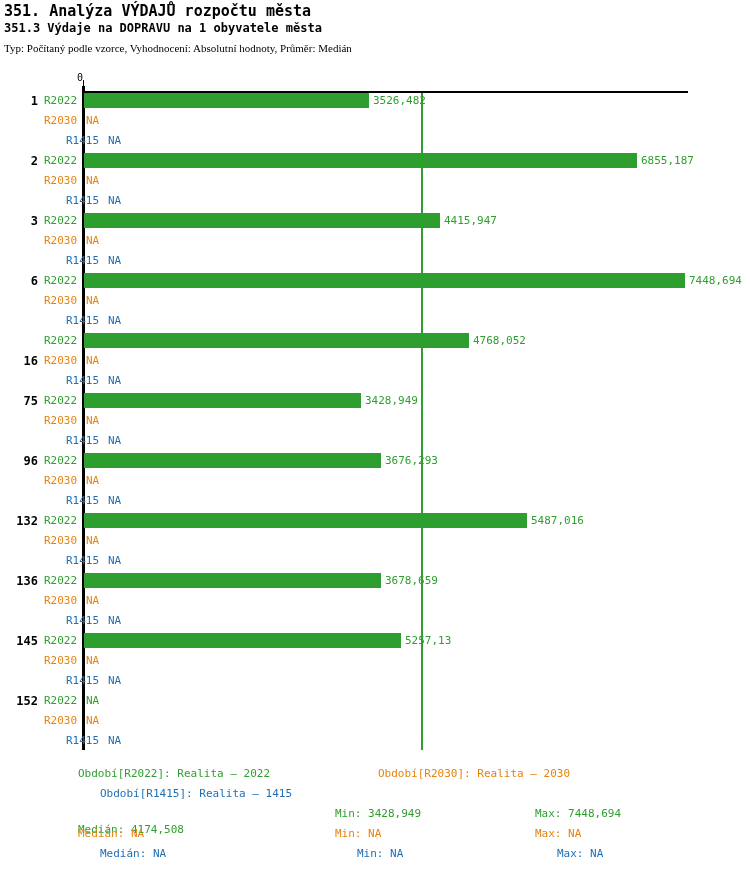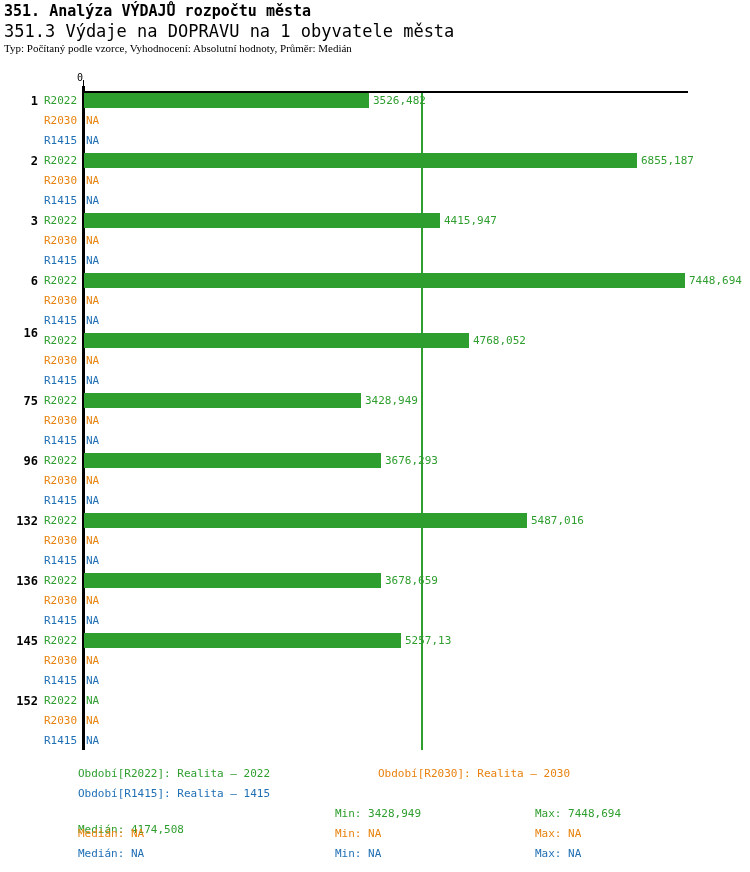--- a/index.html
+++ b/index.html
@@ -8,21 +8,21 @@
     font-family:"DejaVu Sans Mono","Liberation Mono",monospace;
     color:#000000;
     -webkit-font-smoothing:none;
   }
   .title1{
     position:absolute;left:4px;top:2px;
     font-size:15px;font-weight:bold;letter-spacing:0px;white-space:nowrap;
   }
   .title2{
     position:absolute;left:4px;top:21px;
-    font-size:17px;font-weight:normal;letter-spacing:0px;white-space:nowrap;
+    font-size:12px;font-weight:bold;letter-spacing:0px;white-space:nowrap;
   }
   .subtitle{
     position:absolute;left:4px;top:42px;
     font-size:11px;white-space:nowrap;font-family:Liberation Serif, serif;
   }
 
   
   #plot{position:absolute;left:0;top:0;width:750px;height:760px;}
   .axis-v{
     position:absolute;left:82px;top:86px;width:3px;height:664px;
@@ -55,21 +55,21 @@
     position:absolute;left:84px;height:15px;background:#2e9e2e;
   }
   .bar-val{
     position:absolute;font-size:11px;line-height:11px;white-space:nowrap;
   }
   .na{
     position:absolute;left:86px;font-size:11px;line-height:11px;white-space:nowrap;
   }
   .c-r2022{color:#2e9e2e;}
   .c-r2030{color:#e8820e;}
-  .c-r1415{color:#1f6fb5;}
+  .c-r1415{color:#1f6fb5;margin-left:22px;}
 
   
   #legend{position:absolute;left:0;top:762px;width:750px;height:110px;}
   .lg{position:absolute;font-size:11px;line-height:11px;white-space:nowrap;}
   .lg-col1{left:78px;}
   .lg-col2{left:378px;}
   .lg-col3{left:535px;}
   .lg-min{left:335px;text-align:center;}
 </style>
 </head>
@@ -111,21 +111,21 @@
       <div class="ser-label c-r1415" style="top: 255px;">R1415</div>
       <div class="na c-r1415" style="top: 255px; color: rgb(31, 111, 181);">NA</div>
       <div class="grp-label" style="left: 4px; top: 274px;">6</div>
       <div class="ser-label c-r2022" style="top: 275px;">R2022</div>
       <div class="bar" style="top: 273px; width: 601px; background: rgb(46, 158, 46);"></div>
       <div class="bar-val c-r2022" style="left: 689px; top: 275px; color: rgb(46, 158, 46);">7448,694</div>
       <div class="ser-label c-r2030" style="top: 295px;">R2030</div>
       <div class="na c-r2030" style="top: 295px; color: rgb(232, 130, 14);">NA</div>
       <div class="ser-label c-r1415" style="top: 315px;">R1415</div>
       <div class="na c-r1415" style="top: 315px; color: rgb(31, 111, 181);">NA</div>
-      <div class="grp-label" style="left: 4px; top: 326px;">16</div>
+      <div class="grp-label" style="left: 4px; top: 354px;">16</div>
       <div class="ser-label c-r2022" style="top: 335px;">R2022</div>
       <div class="bar" style="top: 333px; width: 385px; background: rgb(46, 158, 46);"></div>
       <div class="bar-val c-r2022" style="left: 473px; top: 335px; color: rgb(46, 158, 46);">4768,052</div>
       <div class="ser-label c-r2030" style="top: 355px;">R2030</div>
       <div class="na c-r2030" style="top: 355px; color: rgb(232, 130, 14);">NA</div>
       <div class="ser-label c-r1415" style="top: 375px;">R1415</div>
       <div class="na c-r1415" style="top: 375px; color: rgb(31, 111, 181);">NA</div>
       <div class="grp-label" style="left: 4px; top: 394px;">75</div>
       <div class="ser-label c-r2022" style="top: 395px;">R2022</div>
       <div class="bar" style="top: 393px; width: 277px; background: rgb(46, 158, 46);"></div>

